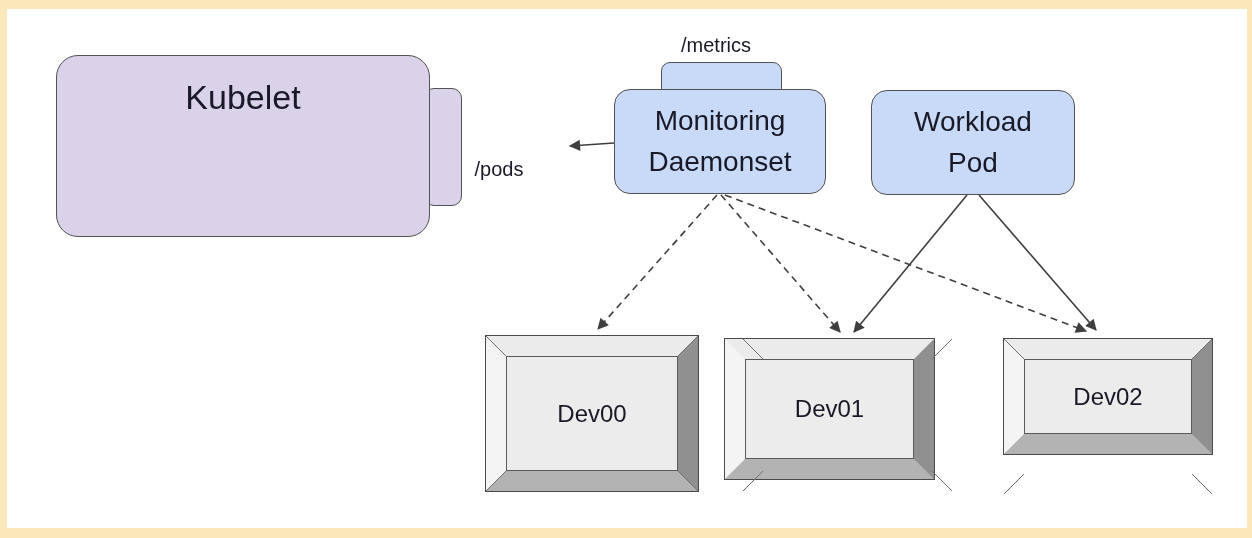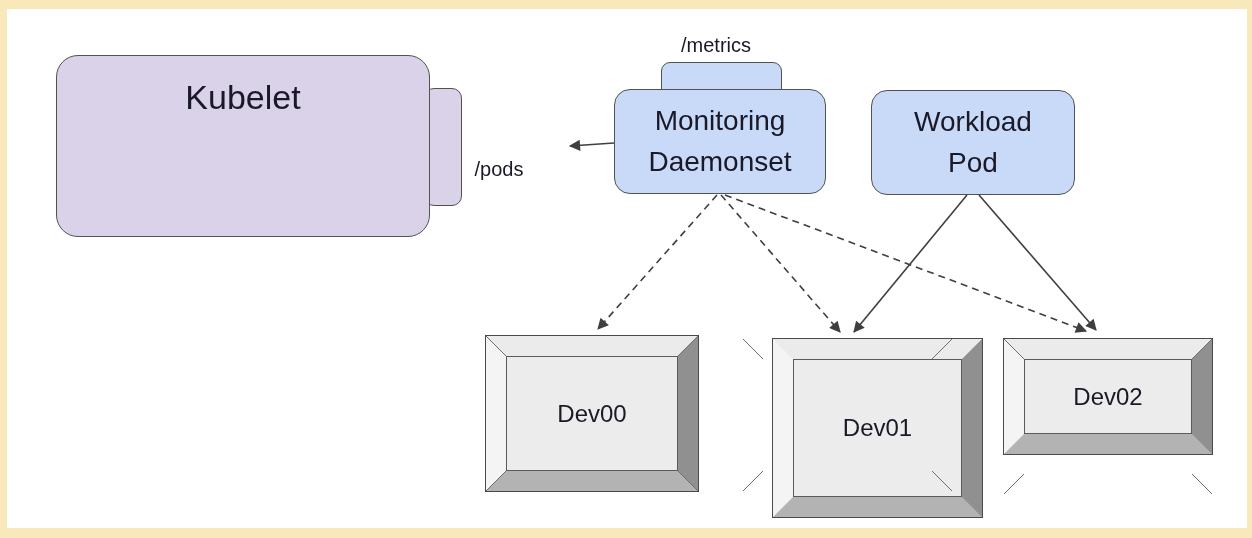--- a/index.html
+++ b/index.html
@@ -86,21 +86,21 @@
     border-color: #ebebeb #909090 #b3b3b3 #f4f4f4;
   }
   .dev .face {
     position: absolute; inset: 20px;
     background: #ececec;
     border: 1px solid #5a5a5a;
     display: flex; align-items: center; justify-content: center;
     font-size: 24px;
   }
   #dev00 { left: 485px;  top: 335px; width: 214px; height: 157px; }
-  #dev01 { left: 772px;  top: 338px; width: 211px; height: 180px; }
+  #dev01 { left: 724px;  top: 338px; width: 211px; height: 142px; }
   #dev02 { left: 1003px; top: 338px; width: 210px; height: 117px; }
 
   #edges {
     position: absolute; left: 0; top: 0;
     z-index: 3;
     pointer-events: none;
   }
   .edge { stroke: #3f3f3f; stroke-width: 1.6; fill: none; }
   .dashed { stroke-dasharray: 7 5; }
   .seam { stroke: #6e6e6e; stroke-width: 1; }

